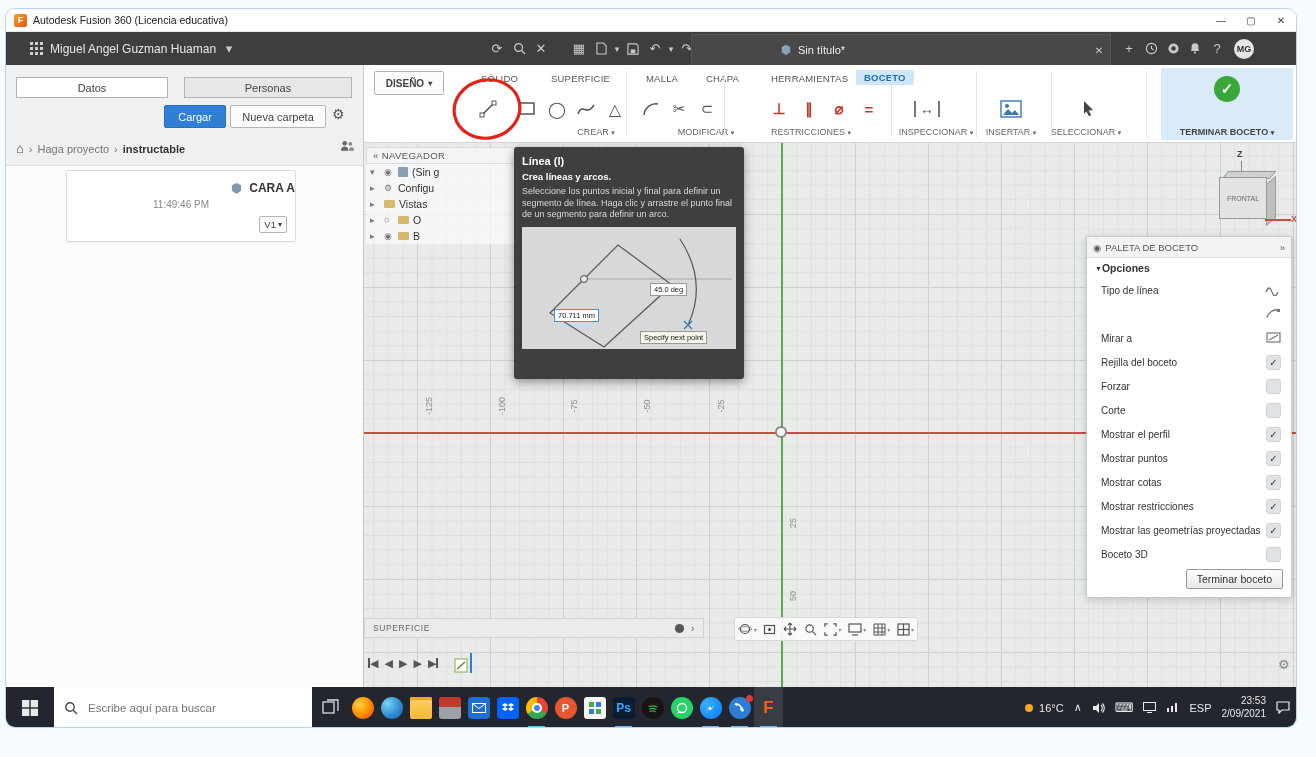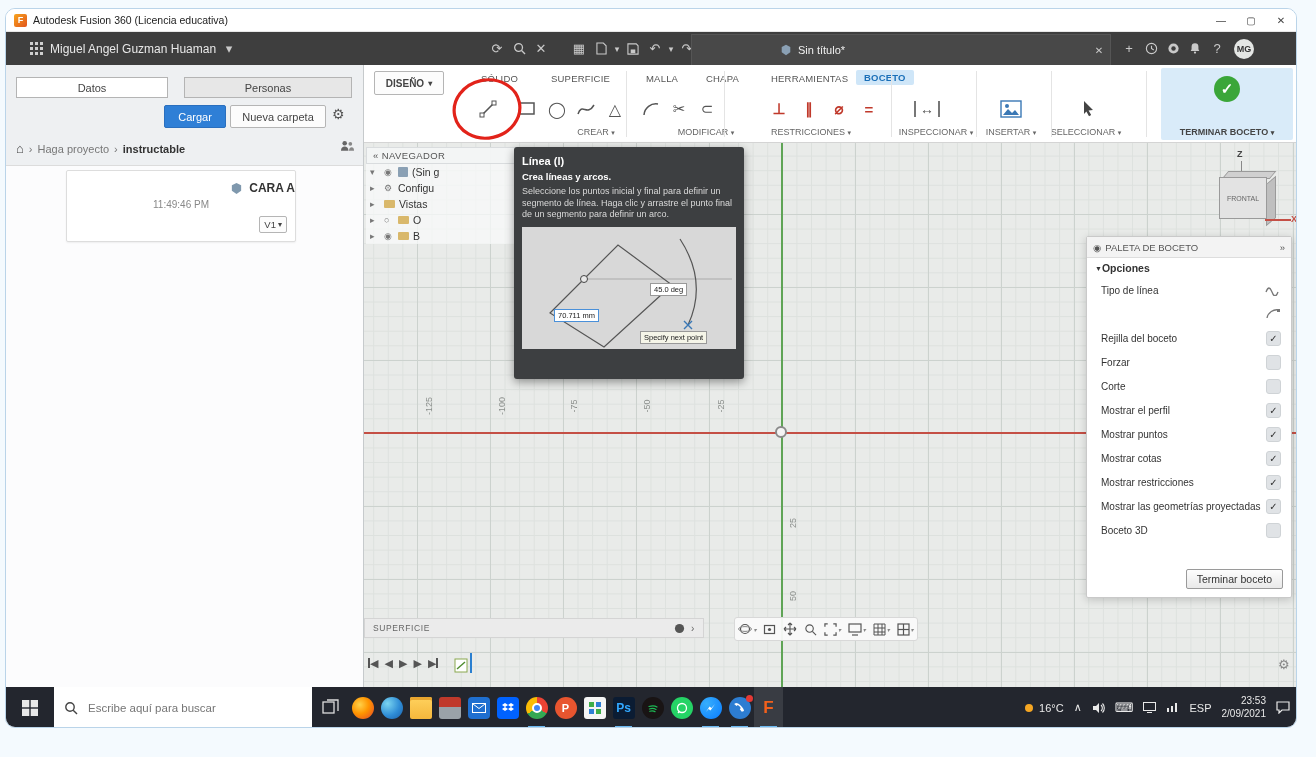--- a/index.html
+++ b/index.html
@@ -436,20 +436,29 @@
     <div class="prow">
       <span class="lab"></span>
       <span>
             <svg width="16" height="12" viewBox="0 0 16 12">
               <path d="M2 10 A10 10 0 0 1 14 2" fill="none" stroke="#777" stroke-width="1.3"></path>
               <rect x="12" y="1" width="3" height="3" fill="#777"></rect>
             </svg>
           </span>
     </div>
     <div class="prow">
+      <span class="lab">Mirar a</span>
+      <span>
+            <svg width="15" height="13" viewBox="0 0 15 13">
+              <rect x="1" y="1" width="13" height="9" fill="none" stroke="#777" stroke-width="1.2"></rect>
+              <line x1="3" y1="8" x2="12" y2="3" stroke="#777" stroke-width="1.2"></line>
+            </svg>
+          </span>
+    </div>
+    <div class="prow">
       <span class="lab">Rejilla del boceto</span>
       <span class="cb">
             <i style="font-style:normal;">✓</i>
           </span>
     </div>
     <div class="prow">
       <span class="lab">Forzar</span>
       <span class="cb">
             <i style="font-style:normal;"></i>
           </span>

